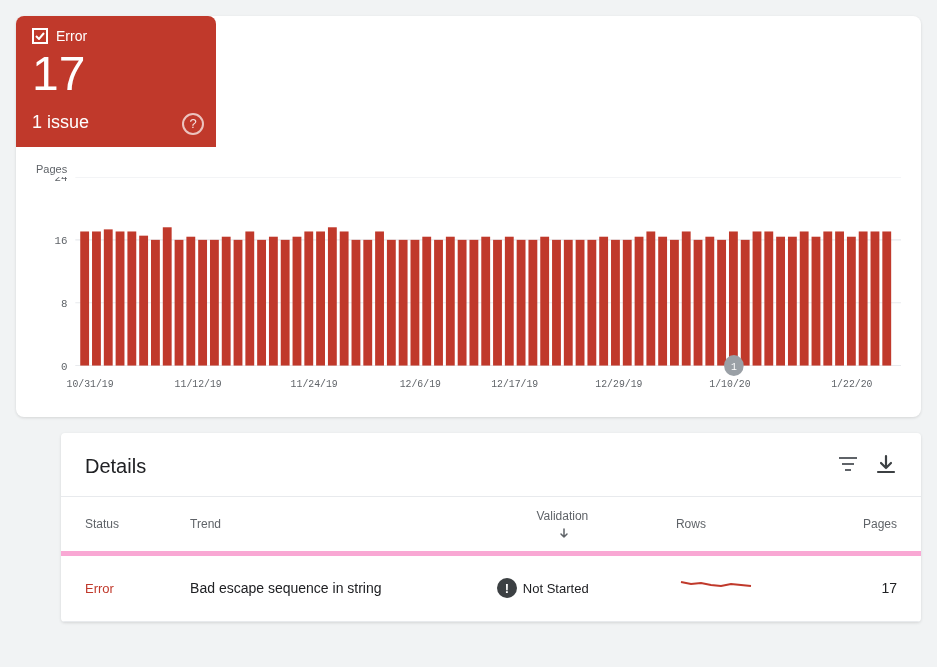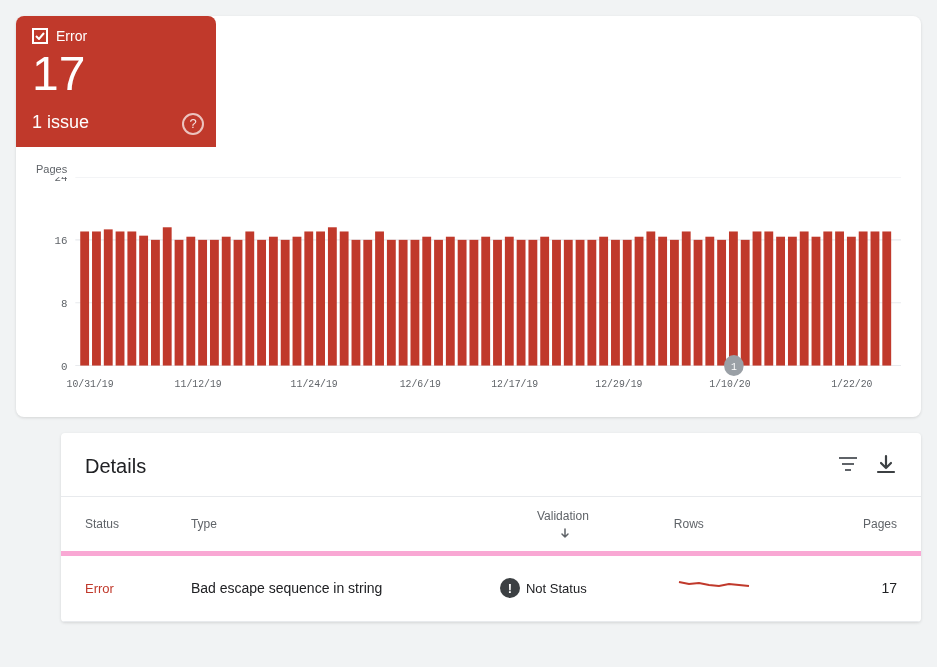--- a/index.html
+++ b/index.html
@@ -369,21 +369,21 @@
           <line x1="3" y1="19" x2="19" y2="19" stroke="#3c4043" stroke-width="2.2" stroke-linecap="round"></line>
         </svg>
       </span>
     </div>
   </div>
 
   <table class="details-table">
     <thead>
       <tr>
         <th>Status</th>
-        <th>Type</th>
+        <th>Trend</th>
         <th>
           <div class="validation-header">
             <span>Validation</span>
             <svg width="12" height="12" viewBox="0 0 12 12" fill="none" style="margin-left:4px;">
               <path d="M6 2 L6 10 M3 7 L6 10 L9 7" stroke="#5f6368" stroke-width="1.5" stroke-linecap="round" stroke-linejoin="round"></path>
             </svg>
           </div>
         </th>
         <th>Rows</th>
         <th class="right">Pages</th>
@@ -391,21 +391,21 @@
     </thead>
     <tbody>
       <tr>
         <td>
           <span class="status-error">Error</span>
         </td>
         <td>Bad escape sequence in string</td>
         <td>
           <div class="validation-cell">
             <div class="not-started-icon">!</div>
-            <span>Not Status</span>
+            <span>Not Started</span>
           </div>
         </td>
         <td>
           <svg class="trend-svg" viewBox="0 0 80 30">
             <polyline points="5,10 15,12 25,11 35,13 45,14 55,12 65,13 75,14" fill="none" stroke="#c0392b" stroke-width="2"></polyline>
           </svg>
         </td>
         <td class="right">17</td>
       </tr>
     </tbody>

